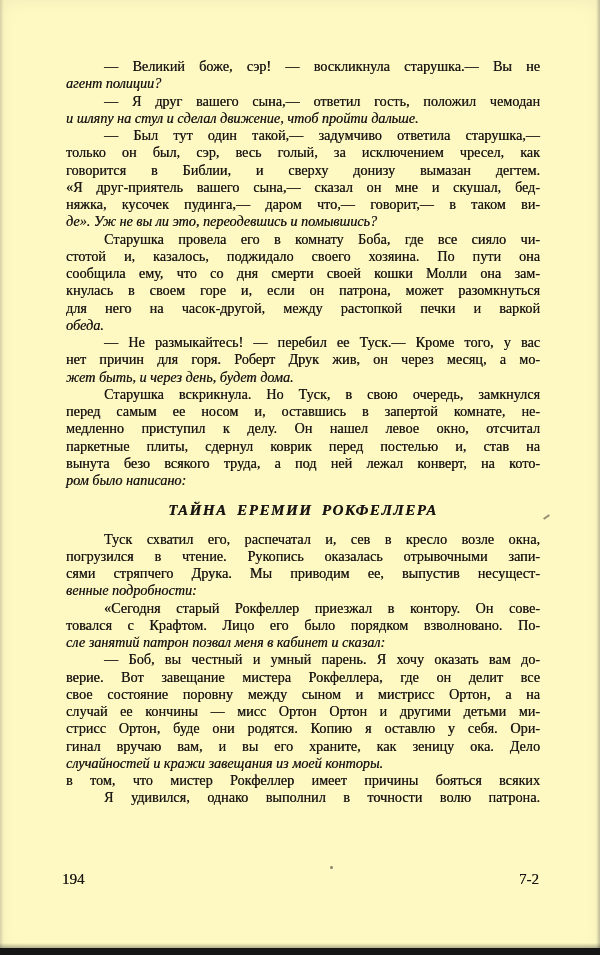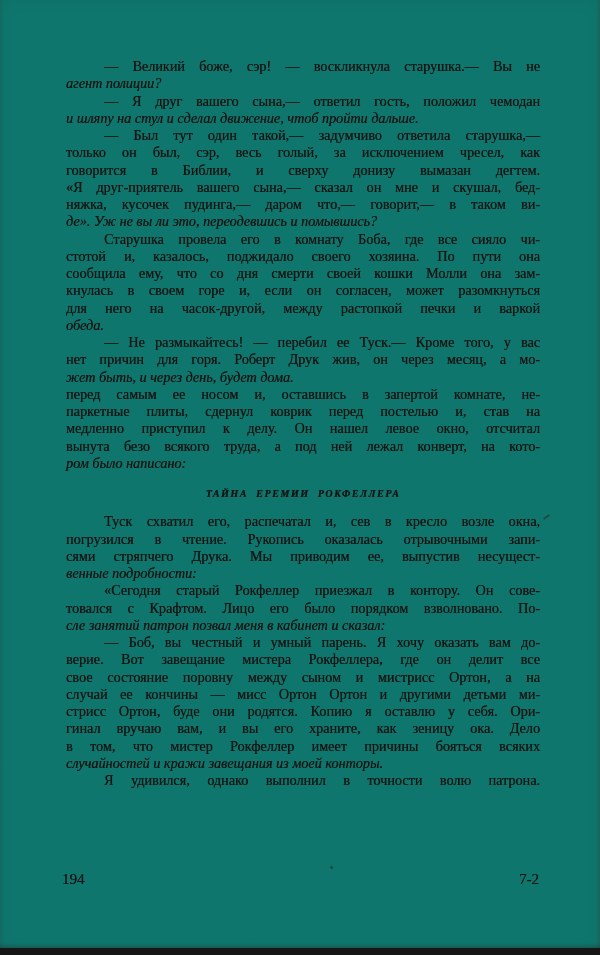--- a/index.html
+++ b/index.html
@@ -5,21 +5,21 @@
   html, body {
     margin: 0;
     padding: 0;
     background: #e8e8e6;
   }
   .page {
     position: relative;
     width: 600px;
     height: 955px;
     margin: 0 auto;
-    background: #0f766e;
+    background: #fef9c3;
     overflow: hidden;
     font-family: "Liberation Serif", "DejaVu Serif", serif;
     color: #171412;
     box-shadow: inset 0 0 18px rgba(0,0,0,0.06);
   }
   .text-block {
     position: absolute;
     left: 66px;
     top: 58px;
     width: 474px;
@@ -33,21 +33,21 @@
     text-align-last: justify;
     white-space: normal;
   }
   .line.last { text-align-last: left; font-style: italic; }
   .line.first { text-indent: 38px; }
   .heading { margin: 13px 0 11px; }
   .heading .line {
     text-align: center;
     text-align-last: center;
     font-weight: bold;
-    font-size: 10px;
+    font-size: 15px;
     letter-spacing: 1.6px;
     word-spacing: 4px;
   }
   .footer {
     position: absolute;
     left: 62px;
     right: 61px;
     top: 871px;
     display: flex;
     justify-content: space-between;
@@ -114,33 +114,34 @@
         <div class="line">только он был, сэр, весь голый, за исключением чресел, как</div>
         <div class="line">говорится в Библии, и сверху донизу вымазан дегтем.</div>
         <div class="line">«Я друг-приятель вашего сына,— сказал он мне и скушал, бед-</div>
         <div class="line">няжка, кусочек пудинга,— даром что,— говорит,— в таком ви-</div>
         <div class="line last">де». Уж не вы ли это, переодевшись и помывшись?</div>
       </div>
       <div class="paragraph">
         <div class="line first">Старушка провела его в комнату Боба, где все сияло чи-</div>
         <div class="line">стотой и, казалось, поджидало своего хозяина. По пути она</div>
         <div class="line">сообщила ему, что со дня смерти своей кошки Молли она зам-</div>
-        <div class="line">кнулась в своем горе и, если он согласен, может разомкнуться</div>
+        <div class="line">кнулась в своем горе и, если он патрона, может разомкнуться</div>
         <div class="line">для него на часок-другой, между растопкой печки и варкой</div>
         <div class="line last">обеда.</div>
       </div>
       <div class="paragraph">
         <div class="line first">— Не размыкайтесь! — перебил ее Туск.— Кроме того, у вас</div>
         <div class="line">нет причин для горя. Роберт Друк жив, он через месяц, а мо-</div>
         <div class="line last">жет быть, и через день, будет дома.</div>
       </div>
       <div class="paragraph">
+        <div class="line first">Старушка вскрикнула. Но Туск, в свою очередь, замкнулся</div>
         <div class="line">перед самым ее носом и, оставшись в запертой комнате, не-</div>
+        <div class="line">медленно приступил к делу. Он нашел левое окно, отсчитал</div>
         <div class="line">паркетные плиты, сдернул коврик перед постелью и, став на</div>
-        <div class="line">медленно приступил к делу. Он нашел левое окно, отсчитал</div>
         <div class="line">вынута безо всякого труда, а под ней лежал конверт, на кото-</div>
         <div class="line last">ром было написано:</div>
       </div>
       <div class="heading">
         <div class="line last">ТАЙНА ЕРЕМИИ РОКФЕЛЛЕРА</div>
       </div>
       <div class="paragraph">
         <div class="line first">Туск схватил его, распечатал и, сев в кресло возле окна,</div>
         <div class="line">погрузился в чтение. Рукопись оказалась отрывочными запи-</div>
         <div class="line">сями стряпчего Друка. Мы приводим ее, выпустив несущест-</div>
@@ -151,22 +152,22 @@
         <div class="line">товался с Крафтом. Лицо его было порядком взволновано. По-</div>
         <div class="line last">сле занятий патрон позвал меня в кабинет и сказал:</div>
       </div>
       <div class="paragraph">
         <div class="line first">— Боб, вы честный и умный парень. Я хочу оказать вам до-</div>
         <div class="line">верие. Вот завещание мистера Рокфеллера, где он делит все</div>
         <div class="line">свое состояние поровну между сыном и мистрисс Ортон, а на</div>
         <div class="line">случай ее кончины — мисс Ортон Ортон и другими детьми ми-</div>
         <div class="line">стрисс Ортон, буде они родятся. Копию я оставлю у себя. Ори-</div>
         <div class="line">гинал вручаю вам, и вы его храните, как зеницу ока. Дело</div>
+        <div class="line last">случайностей и кражи завещания из моей конторы.</div>
         <div class="line">в том, что мистер Рокфеллер имеет причины бояться всяких</div>
-        <div class="line last">случайностей и кражи завещания из моей конторы.</div>
       </div>
       <div class="paragraph">
         <div class="line first">Я удивился, однако выполнил в точности волю патрона.</div>
       </div>
     </div>
 
   <div class="footer">
     <span>194</span>
     <span>7-2</span>
   </div>

